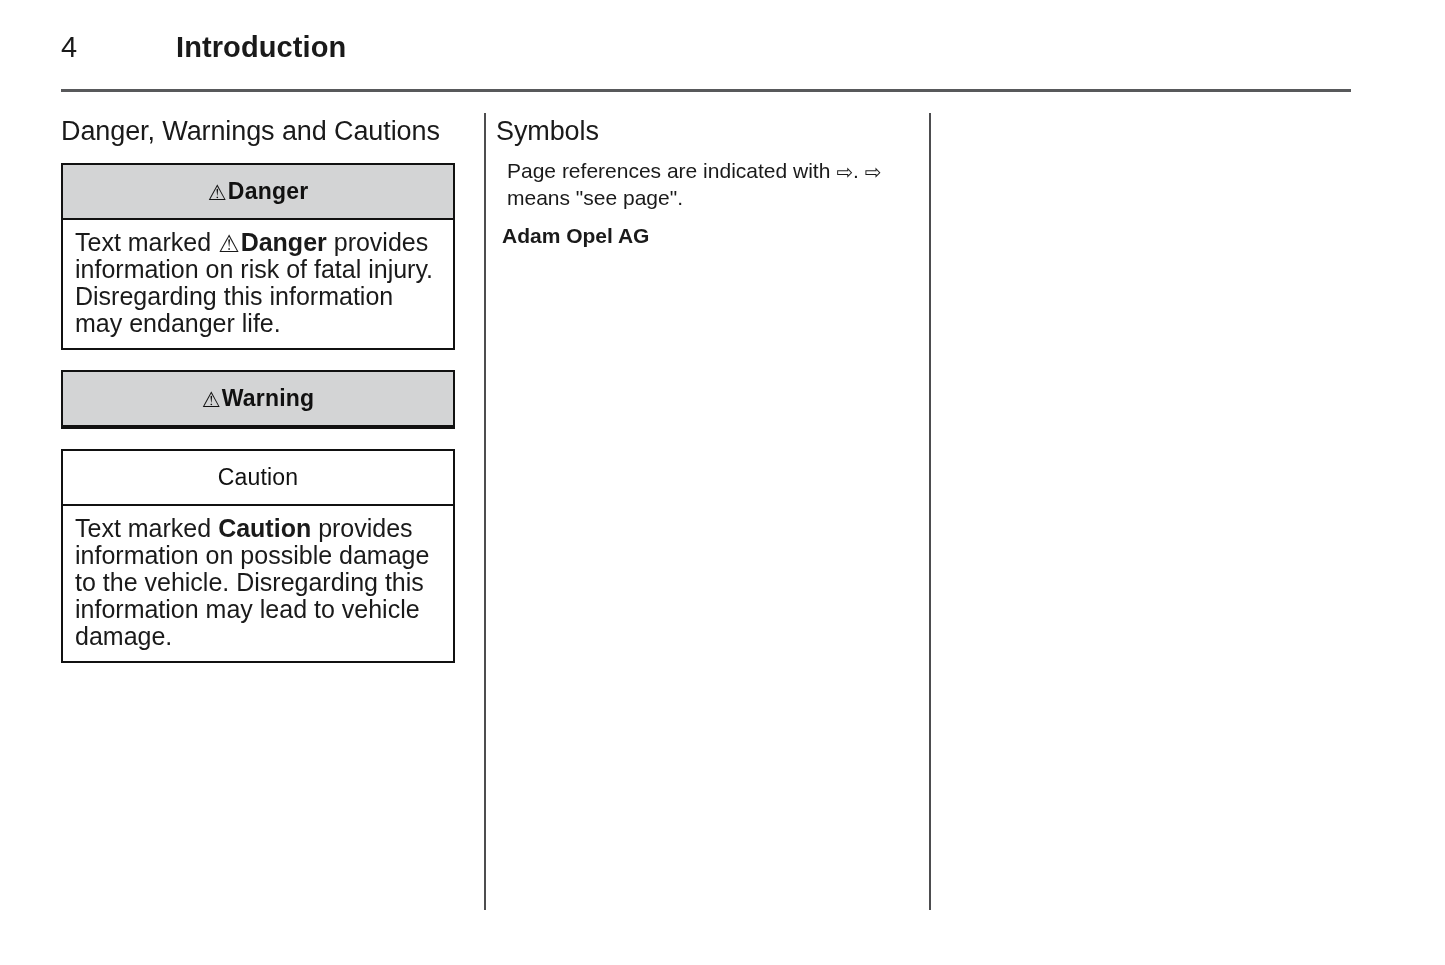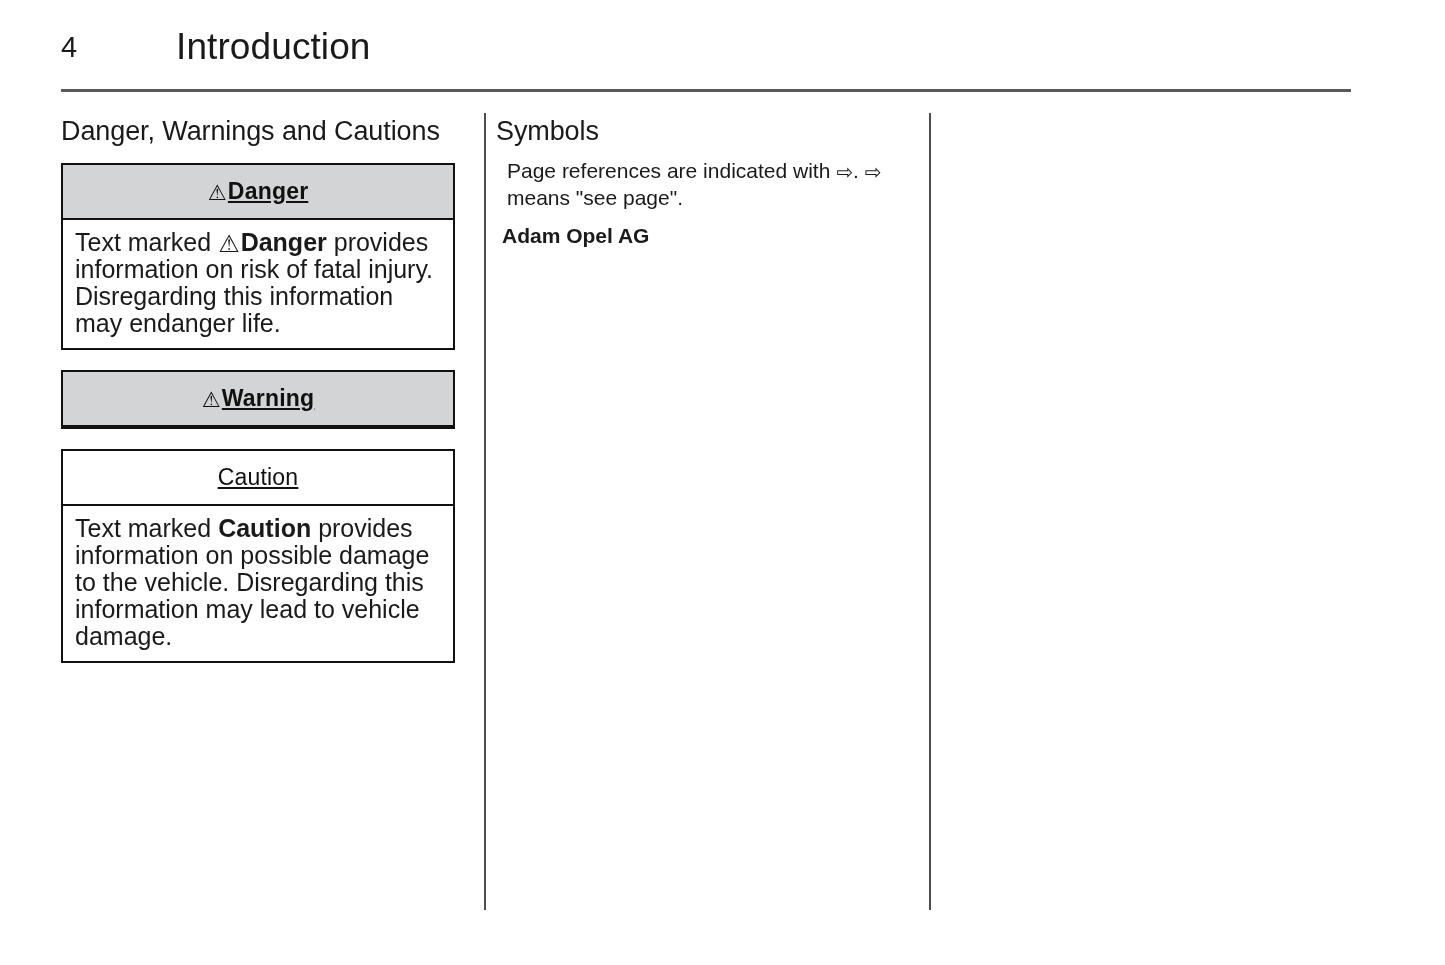--- a/index.html
+++ b/index.html
@@ -35,23 +35,23 @@
     top: 0;
     font-size: 29px;
     line-height: 38px;
     font-weight: 400;
     color: #1a1a1a;
   }
   .chapter-title {
     position: absolute;
     left: 115px;
     top: 0;
-    font-size: 37px;
+    font-size: 29px;
     line-height: 38px;
-    font-weight: 400;
+    font-weight: 700;
     color: #1a1a1a;
     letter-spacing: 0.1px;
   }
   .head-rule {
     position: absolute;
     left: 61px;
     top: 89px;
     width: 1290px;
     height: 3px;
     background: #58595b;
@@ -99,21 +99,20 @@
   .notice-head {
     box-sizing: border-box;
     border-bottom: 2px solid #111111;
     text-align: center;
     font-size: 23px;
     line-height: 30px;
     padding: 11px 8px 12px 8px;
     font-weight: 700;
     color: #111111;
     letter-spacing: 0.2px;
-    text-decoration: underline;
   }
   .notice-head.shaded { background: #d3d4d5; }
   .notice-head.plain  { background: #ffffff; font-weight: 400; }
 
   .notice-body {
     box-sizing: border-box;
     padding: 9px 12px 11px 12px;
     font-size: 25px;
     line-height: 27px;
     color: #1a1a1a;

